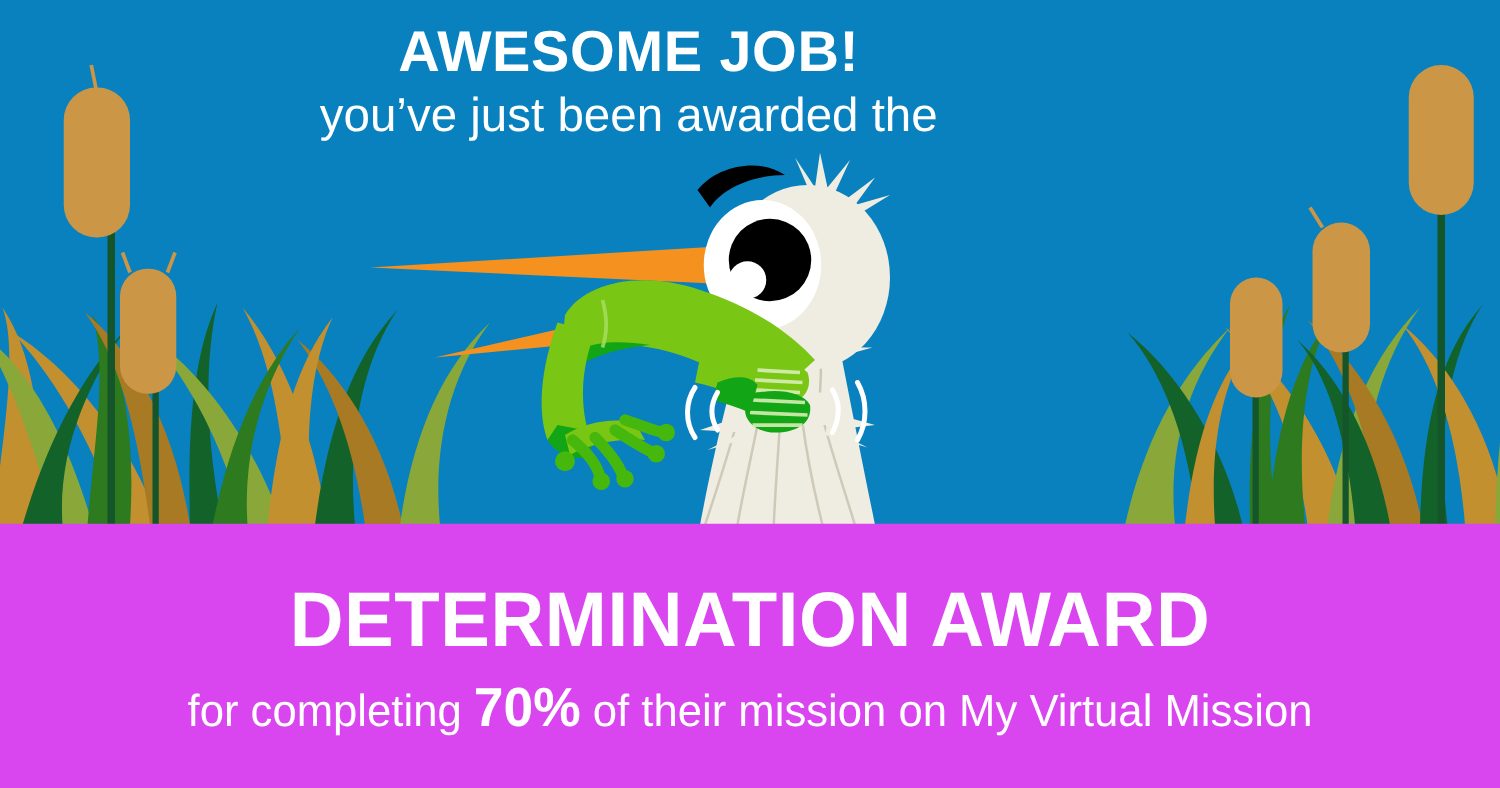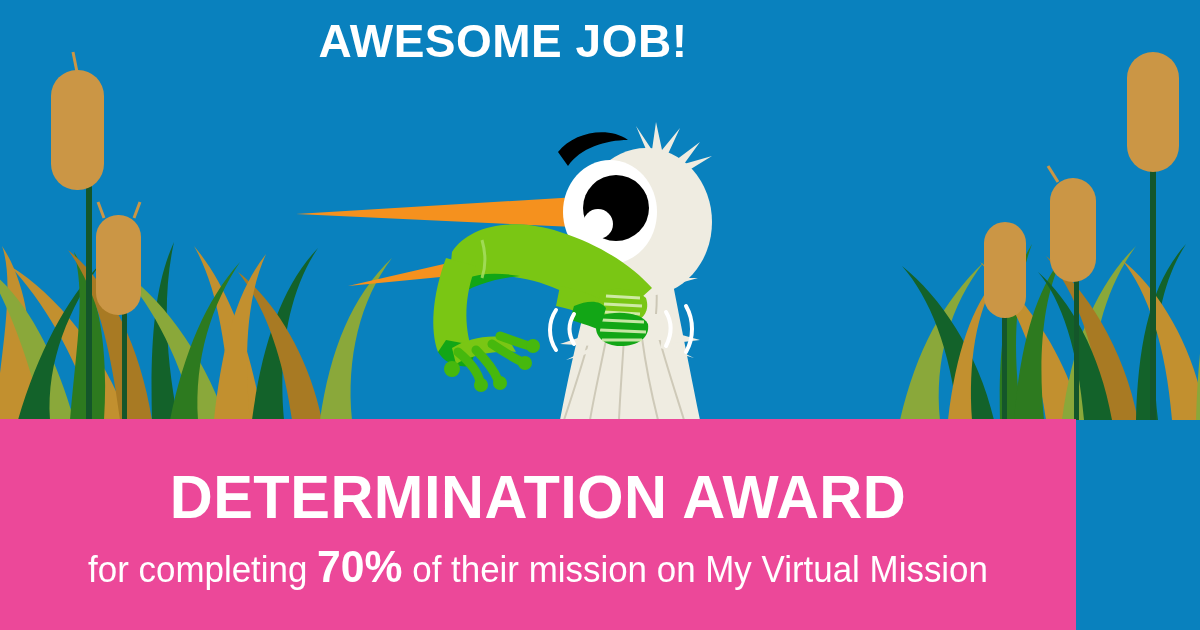--- a/index.html
+++ b/index.html
@@ -56,23 +56,23 @@
     font-size: 38px;
     line-height: 46px;
     margin-top: 4px;
   }
 
   
   .banner {
     position: absolute;
     left: 0;
     top: 419px;
-    width: 1076px;
+    width: 1200px;
     height: 211px;
-    background: #ec4899;
+    background: #d946ef;
     text-align: center;
     overflow: hidden;
   }
   .banner .award-title {
     display: block;
     color: #ffffff;
     font-weight: bold;
     font-size: 62px;
     line-height: 68px;
     letter-spacing: 0.5px;
@@ -289,20 +289,21 @@
           <path d="M 574 314 C 568 324 568 334 574 344"></path>
           <path d="M 666 312 C 672 322 672 334 666 346"></path>
           <path d="M 686 306 C 694 320 694 338 686 352"></path>
         </g>
 
       </svg>
     </div>
 
     <div class="headline">
       <span class="line1">AWESOME JOB!</span>
+      <span class="line2">you’ve just been awarded the</span>
     </div>
 
   </div>
 
   <div class="banner">
     <span class="award-title">DETERMINATION AWARD</span>
     <span class="award-sub">
       <span class="sub-seg">for completing </span><span class="pct">70%</span><span class="sub-seg"> of their mission on My Virtual Mission</span>
     </span>
   </div>

